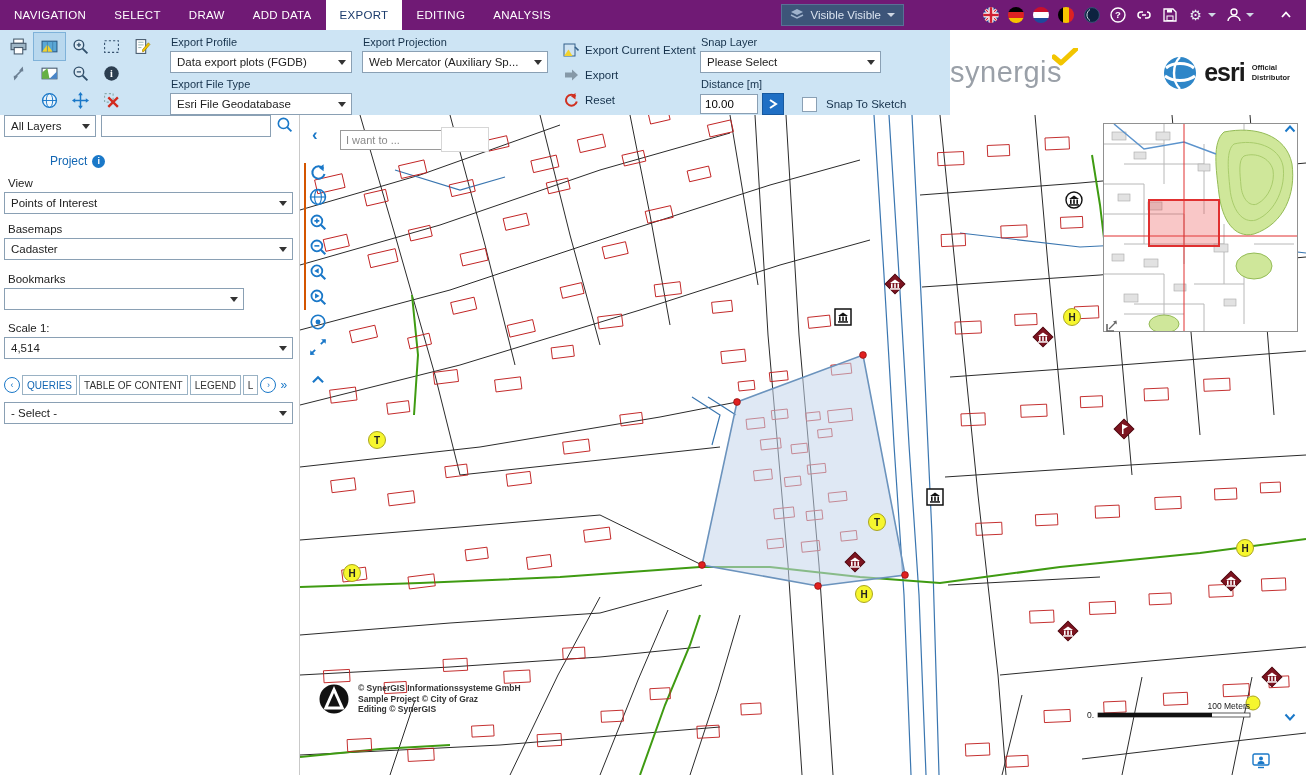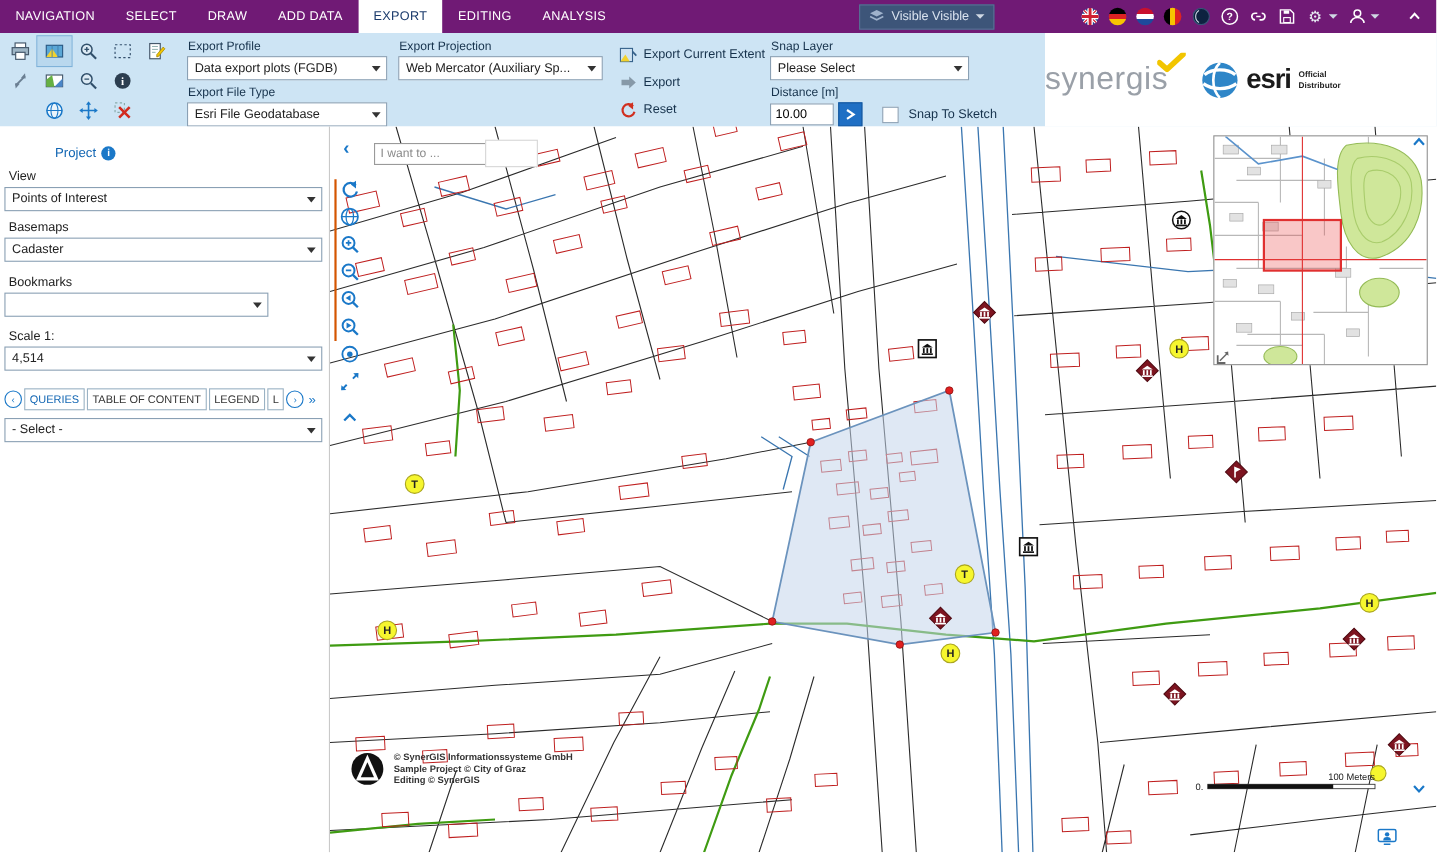--- a/index.html
+++ b/index.html
@@ -16,21 +16,21 @@
   .caret-w{width:0;height:0;border:4px solid transparent;border-top-color:#cfd8e4;margin-top:4px;}
   .flag{width:16px;height:16px;border-radius:50%;display:inline-block;overflow:hidden;cursor:pointer;}
   .flag.de{background:linear-gradient(#000 33%,#d22 33%,#d22 66%,#f7c400 66%);}
   .flag.nl{background:linear-gradient(#c8102e 33%,#fff 33%,#fff 66%,#1e4a9c 66%);}
   .flag.be{background:linear-gradient(90deg,#000 33%,#f7c400 33%,#f7c400 66%,#d22 66%);}
   .mico{width:17px;height:17px;display:flex;align-items:center;justify-content:center;cursor:pointer;color:#fff;}
   .gear-glyph{color:#e8edf4;font-size:14px;line-height:1;}
   
   .ribbon{position:absolute;top:30px;left:0;right:0;height:85px;background:#cde4f4;}
   .ribbon-white{position:absolute;top:0;right:0;width:356px;height:85px;background:#fff;
-                display:flex;align-items:center;justify-content:flex-start;gap:30px;padding-right:32px;box-sizing:border-box;}
+                display:flex;align-items:center;justify-content:space-between;gap:30px;padding-right:16px;box-sizing:border-box;}
   .tools{position:absolute;left:3px;top:3px;display:grid;grid-template-columns:repeat(5,31px);grid-auto-rows:27px;}
   .tool{display:flex;align-items:center;justify-content:center;cursor:pointer;}
   .tool.sel{background:#b9d8ee;outline:1px solid #7fb2d9;}
   .rsec{position:absolute;top:0;height:85px;}
   .rlbl{font-size:11px;color:#16324c;margin:6px 0 3px 1px;}
   .dd{background:#fff;border:1px solid #8aa0b4;height:20px;font-size:11.5px;color:#222;display:flex;
       align-items:center;padding:0 18px 0 6px;position:relative;cursor:pointer;box-sizing:content-box;white-space:nowrap;overflow:hidden;}
   .dd::after{content:"";position:absolute;right:5px;top:8px;border:4px solid transparent;border-top:5px solid #333;}
   .abtn{display:flex;align-items:center;gap:6px;font-size:11.5px;color:#16324c;cursor:pointer;height:22px;margin-bottom:3px;}
   .dist-row{display:flex;align-items:center;gap:4px;margin-top:1px;}
@@ -333,20 +333,32 @@
         <span class="esri-text">esri</span>
         <span class="esri-sub">
           <div>Official</div>
           <div>Distributor</div>
         </span>
       </span>
     </div>
   </div>
 
   <div class="sidebar">
+    <div class="search-row">
+      <div class="dd" style="width:66px;flex:none;">
+        <span>All Layers</span>
+      </div>
+      <input class="search-input" style="">
+      <span>
+        <svg width="17" height="17" viewBox="0 0 16 16">
+            <circle cx="7" cy="7" r="4.8" fill="none" stroke="#1a78c8" stroke-width="1.5"></circle>
+            <path d="M10.5,10.5 L14.5,14.5" stroke="#1a78c8" stroke-width="1.8"></path>
+          </svg>
+      </span>
+    </div>
     <div class="proj-row">
       <span class="proj-lbl">Project</span>
       <span class="info-dot">i</span>
     </div>
     <div class="lbl">View</div>
     <div class="dd ddm">
       <span>Points of Interest</span>
     </div>
     <div class="lbl">Basemaps</div>
     <div class="dd ddm">

